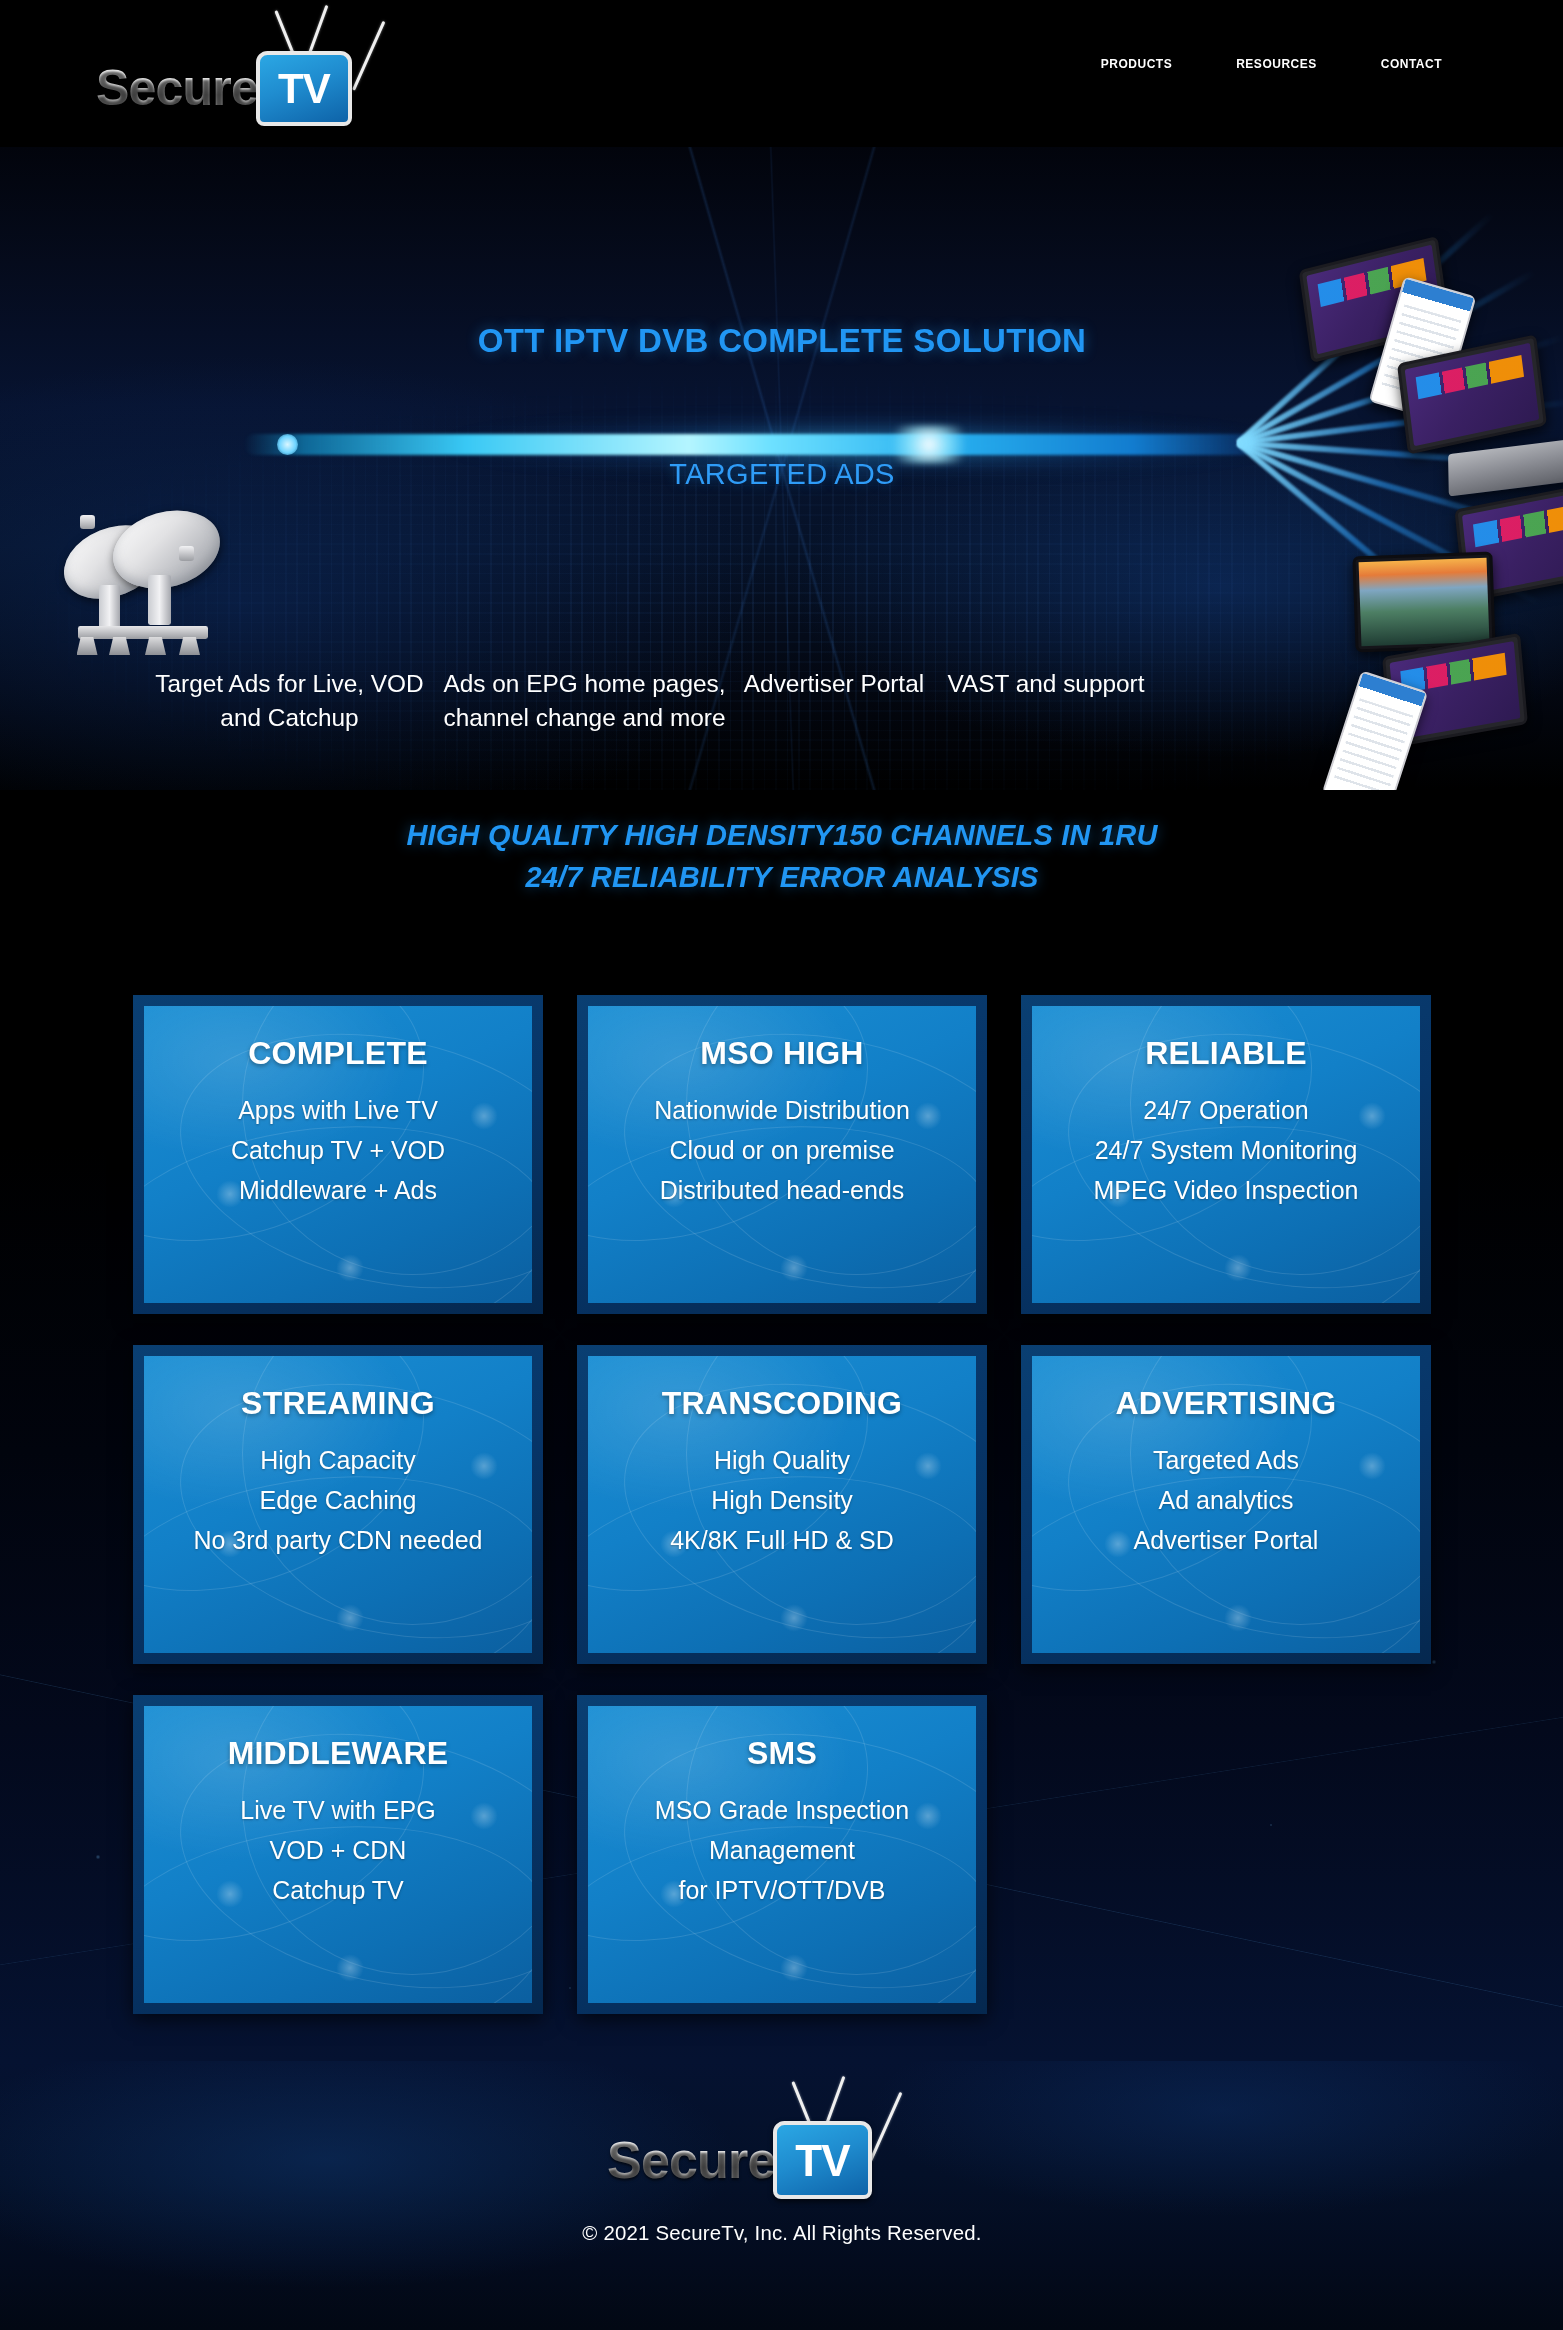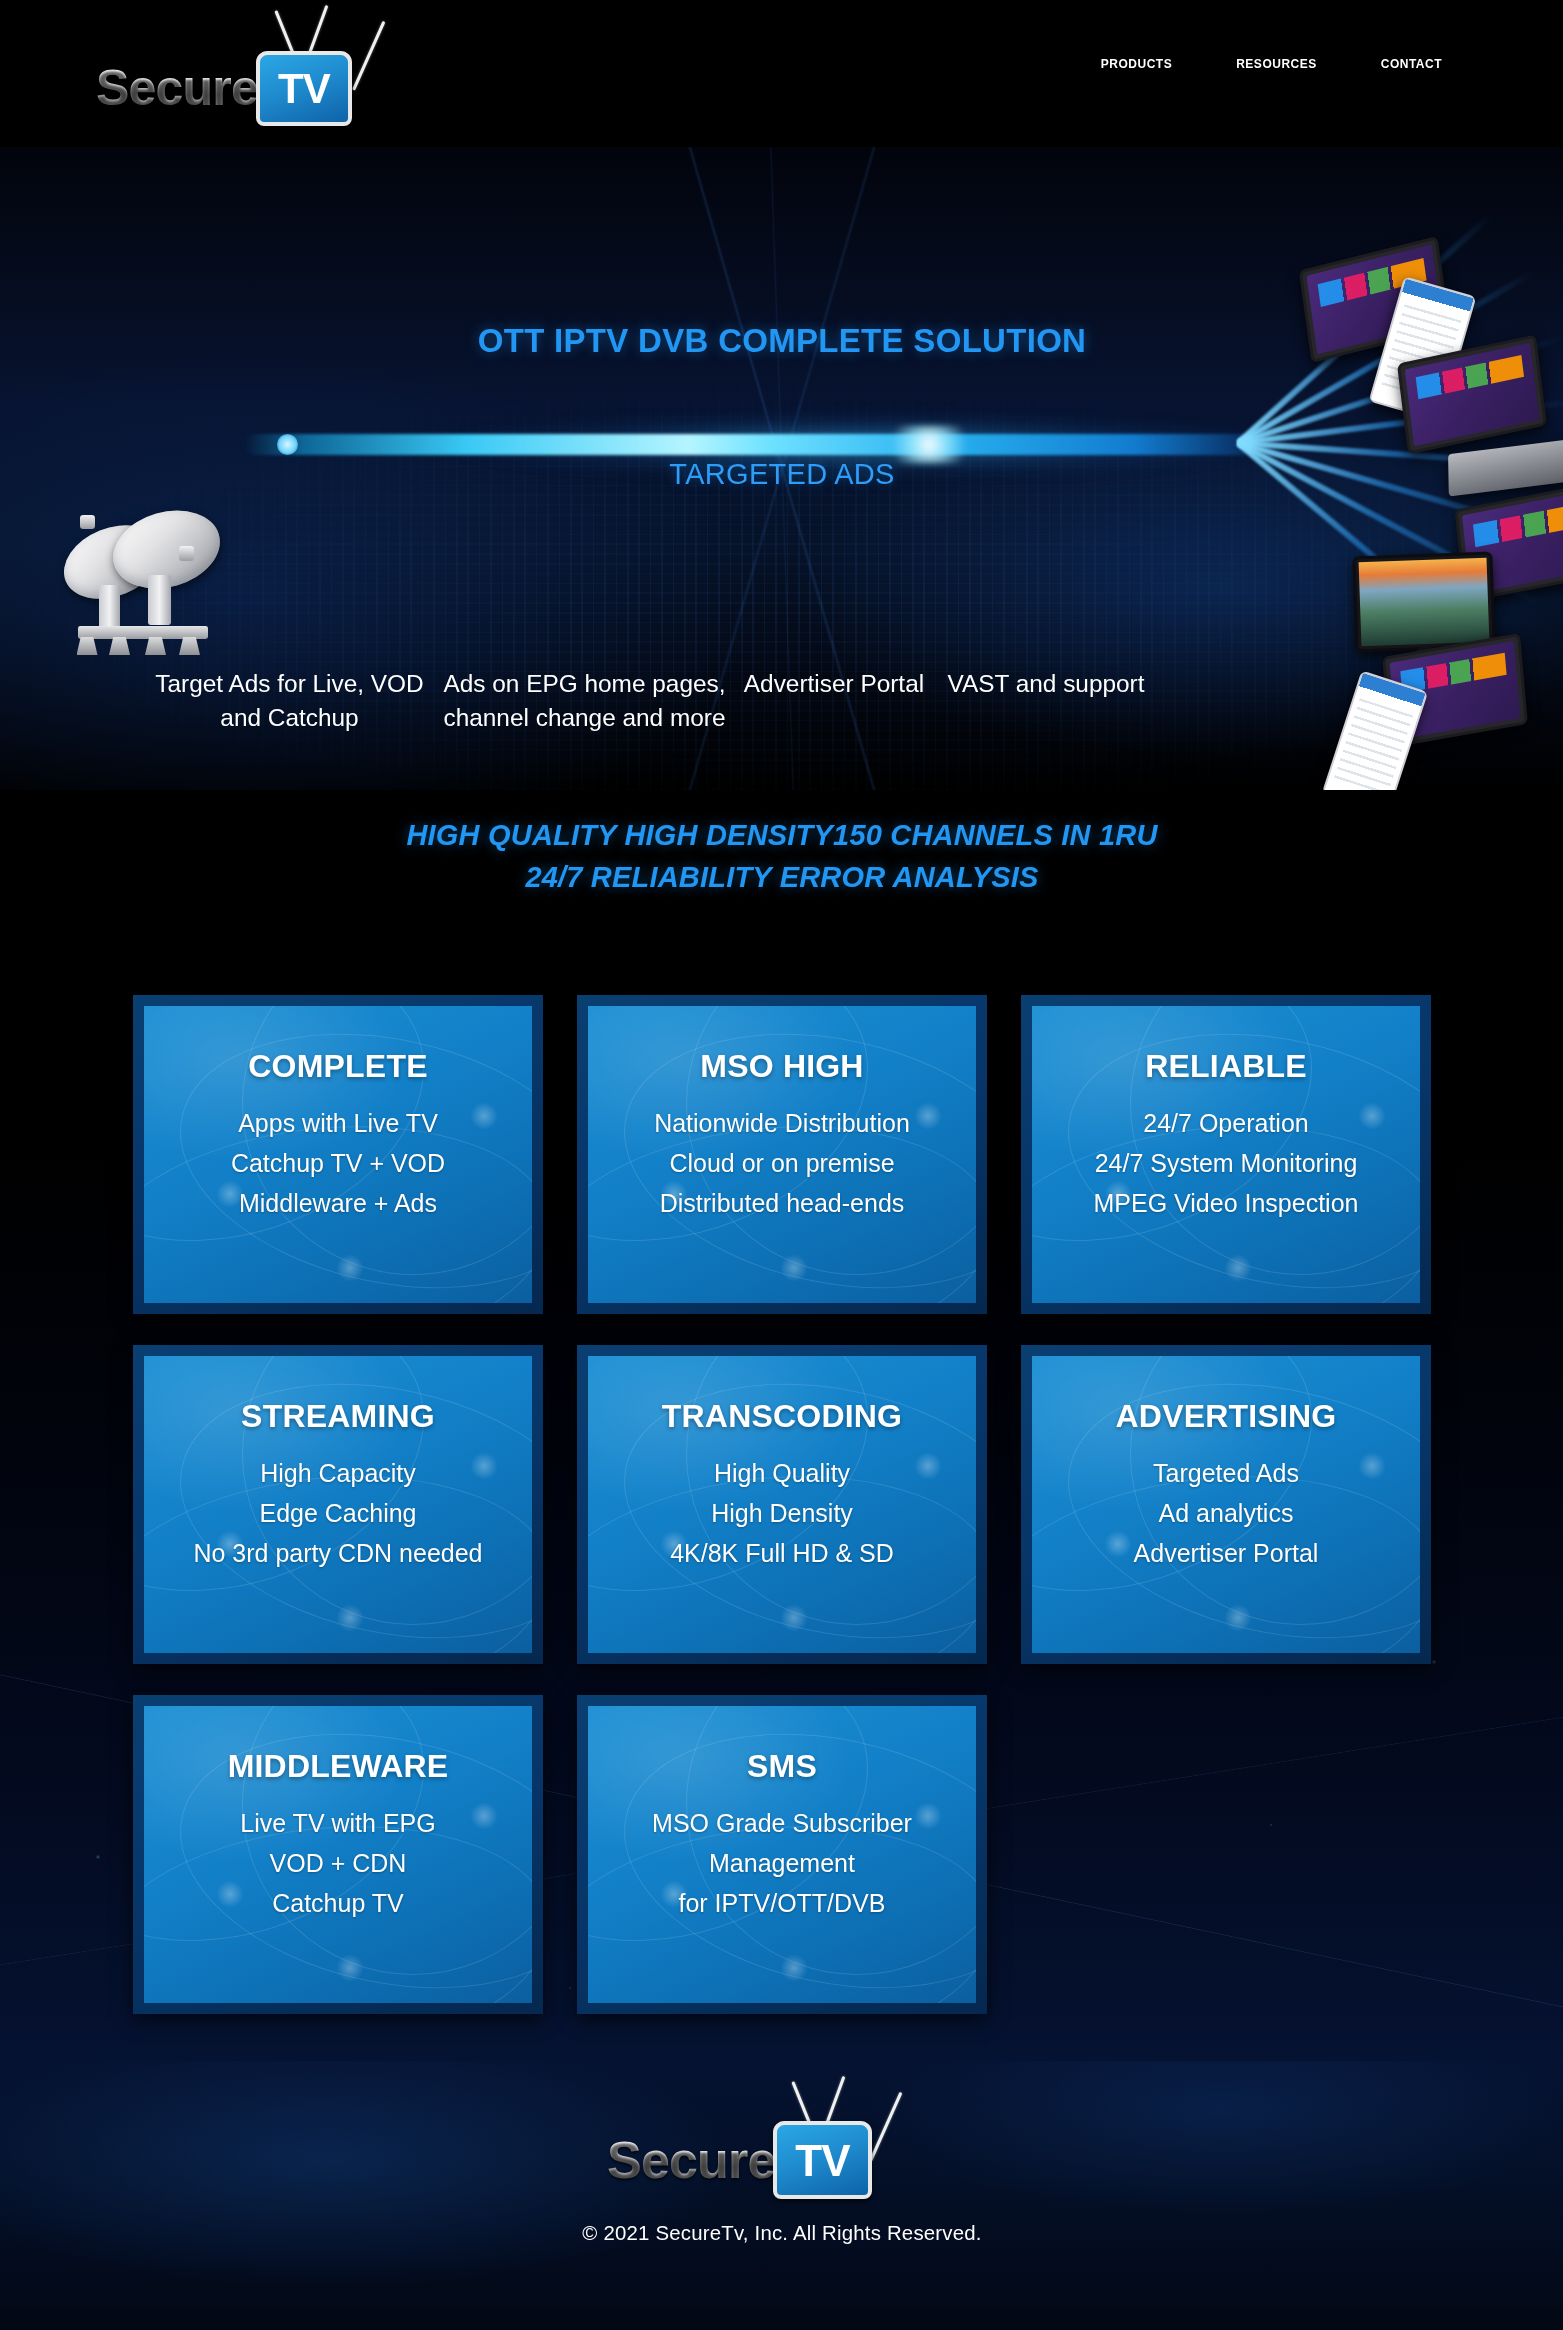--- a/index.html
+++ b/index.html
@@ -263,21 +263,21 @@
     height:319px; padding:10.6px;
     background:linear-gradient(160deg,#0a3f72 0%,#073568 50%,#05284f 100%);
     box-shadow:0 4.9px 18px rgba(0,0,0,.65);
   }
   .card-inner {
     position:relative; width:100%; height:100%;
     background:
       radial-gradient(ellipse 277px 163px at 24% 18%, rgba(255,255,255,.13) 0%, transparent 62%),
       linear-gradient(155deg,#1b8fd4 0%,#1280c8 42%,#0d6fb4 74%,#0b5fa0 100%);
     display:flex; flex-direction:column; align-items:center;
-    padding-top:42px; overflow:hidden;
+    padding-top:29px; overflow:hidden;
   }
   .swirl { position:absolute; inset:0; pointer-events:none; opacity:.55; }
   .swirl i {
     position:absolute; border:1.2px solid rgba(255,255,255,.22);
     border-radius:50%; background:transparent;
   }
   .swirl i.s1 { left:-106px; top:-41px;  width:391px; height:269px; transform:rotate(-18deg); }
   .swirl i.s2 { left:33px;   top:33px;   width:424px; height:244px; transform:rotate(12deg); }
   .swirl i.s3 { left:-49px;  top:122px;  width:456px; height:228px; transform:rotate(-6deg); }
   .swirl i.s4 { left:98px;  top:-73px;  width:342px; height:342px; transform:rotate(22deg); }
@@ -574,21 +574,21 @@
           <i class="s1"></i>
             <i class="s2"></i>
             <i class="s3"></i>
             <i class="s4"></i>
           <b class="p1"></b>
             <b class="p2"></b>
             <b class="p3"></b>
         </div>
         <h3>SMS</h3>
         <div class="lines">
-          <p>MSO Grade Subscriber</p>
+          <p>MSO Grade Inspection</p>
           <p>Management</p>
           <p>for IPTV/OTT/DVB</p>
         </div>
       </div>
     </div>
 
   </div>
 
   <div class="footer">
     <div class="footer-logo logo-wrap">

